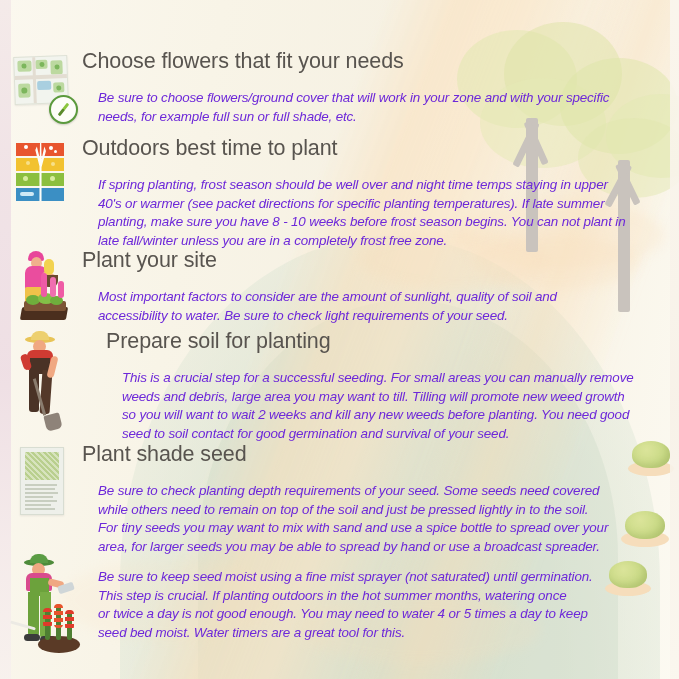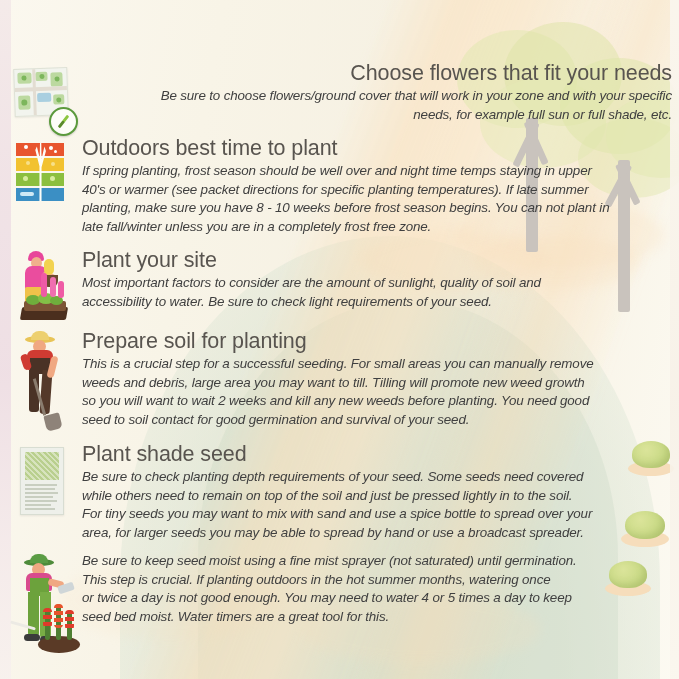--- a/index.html
+++ b/index.html
@@ -196,23 +196,23 @@
     font-weight: normal;
     color: #58544f;
     line-height: 1.08;
     margin: 0 0 2px 0;
     letter-spacing: -0.1px;
     font-family: "Liberation Sans", sans-serif;
   }
   .step-body {
     font-size: 13.4px;
     font-style: italic;
-    color: #404040;
+    color: #6d28d9;
     line-height: 1.38;
-    margin: 0;
+    margin: 16px;
     letter-spacing: -0.15px;
     font-family: "Liberation Sans", sans-serif;
     white-space: pre-line;
   }
 
   
   .plan-sheet {
     position: absolute;
     left: 2px; top: 6px;
     width: 52px; height: 46px;
@@ -342,21 +342,21 @@
     <div class="mound"></div>
       <div class="bush"></div>
   </div>
 
   <div class="left-strip"></div>
   <div class="right-strip"></div>
 
 
   <div class="content">
 
-    <div class="step" style="top:62px;text-align:right;">
+    <div class="step" style="top:50px;">
       <div class="step-icon">
         <div class="plan-sheet">
           <div class="plan-plot" style="left:3px;  top:3px;  width:14px; height:11px;"></div>
           <div class="plan-plot" style="left:21px; top:3px;  width:12px; height:9px;"></div>
           <div class="plan-plot" style="left:36px; top:4px;  width:12px; height:14px;"></div>
           <div class="plan-path" style="left:0px;  top:18px; width:52px; height:4px;"></div>
           <div class="plan-path" style="left:18px; top:0px;  width:3px;  height:46px;"></div>
           <div class="plan-blue" style="left:22px; top:24px; width:14px; height:9px;"></div>
           <div class="plan-plot" style="left:3px;  top:26px; width:12px; height:14px;"></div>
           <div class="plan-plot" style="left:38px; top:26px; width:11px; height:10px;"></div>
@@ -427,21 +427,21 @@
         <div class="fig-part" style="left:38px; top:28px; width:6px; height:20px; background:#f06fb0; border-radius:3px;"></div>
         <div class="fig-part" style="left:46px; top:32px; width:6px; height:17px; background:#ef5ba5; border-radius:3px;"></div>
       </div>
       <div class="step-text">
         <div class="step-head">Plant your site</div>
         <div class="step-body">Most important factors to consider are the amount of sunlight, quality of soil and
 accessibility to water. Be sure to check light  requirements of your seed.</div>
       </div>
     </div>
 
-    <div class="step" style="top:330px;">
+    <div class="step" style="top:330px;gap:24px;">
       <div class="step-icon" style="height:104px;">
 
         <div class="fig-part" style="left:13px; top:6px;  width:30px; height:7px;  background:#e8c457; border-radius:50%;"></div>
         <div class="fig-part" style="left:19px; top:1px;  width:18px; height:9px;  background:#edd070; border-radius:8px 8px 0 0;"></div>
         <div class="fig-head" style="left:21px; top:10px; width:13px; height:13px; background:#f0a882;"></div>
 
         <div class="fig-part" style="left:15px; top:20px; width:26px; height:20px; background:#cf3b32; border-radius:6px 6px 2px 2px;"></div>
 
         <div class="fig-part" style="left:18px; top:28px; width:20px; height:16px; background:#4a3226;"></div>
         <div class="fig-part" style="left:17px; top:40px; width:10px; height:42px; background:#4a3226; border-radius:0 0 3px 3px;"></div>

